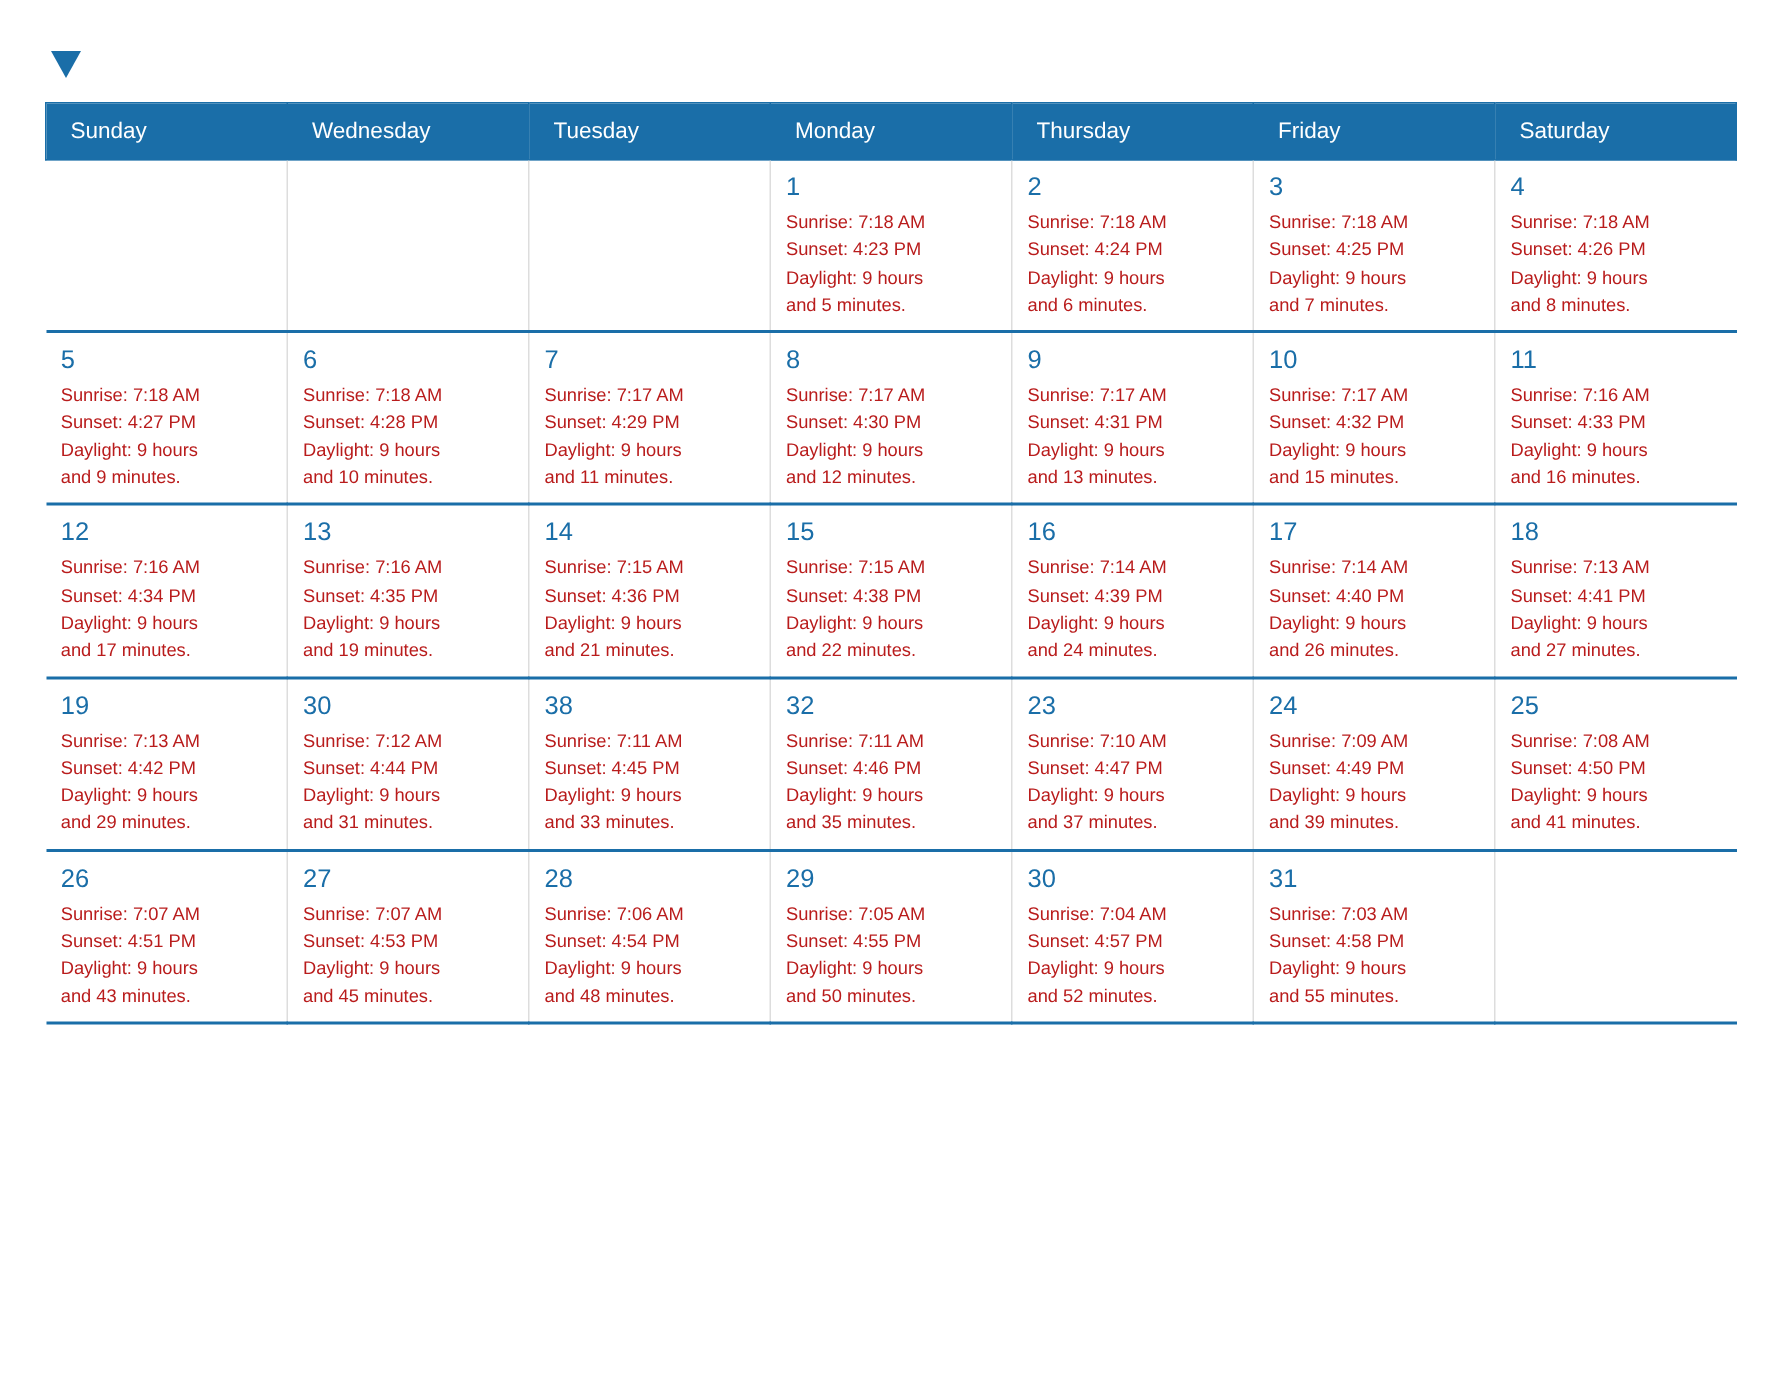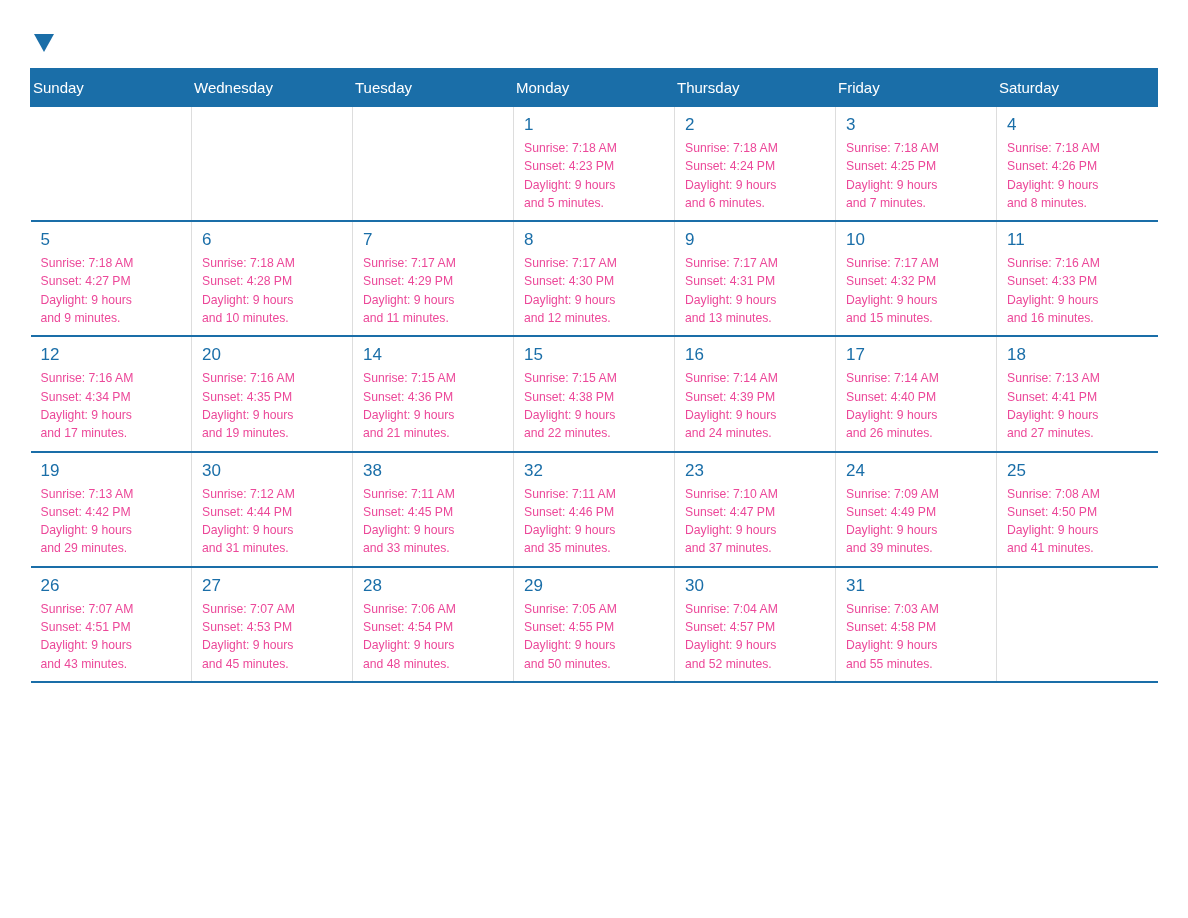--- a/index.html
+++ b/index.html
@@ -69,21 +69,21 @@
     .calendar-table {
       width: 100%;
       border-collapse: collapse;
       margin-top: 16px;
     }
     .calendar-table thead tr {
       background-color: #1a6ea8;
       color: #fff;
     }
     .calendar-table thead th {
-      padding: 10px 2px;
+      padding: 10px 16px;
       text-align: left;
       font-size: 15px;
       font-weight: normal;
       border: 1px solid #1a6ea8;
     }
     .calendar-table tbody tr {
       border-bottom: 2px solid #1a6ea8;
     }
     .calendar-table tbody td {
       padding: 8px 10px;
@@ -101,21 +101,21 @@
     .day-number {
       font-size: 17px;
       color: #1a6ea8;
       font-weight: normal;
       margin-bottom: 4px;
       display: block;
     }
     .day-info {
       font-size: 12.2px;
       line-height: 1.5;
-      color: #ec4899;
+      color: #b91c1c;
     }
     .empty-cell {
       background: #fff;
     }
   </style>
 </head>
 <body>
 
 <div class="header-area">
   <div class="logo">
@@ -196,21 +196,21 @@
           <span class="day-number">11</span>
           <div class="day-info">Sunrise: 7:16 AM<br>Sunset: 4:33 PM<br>Daylight: 9 hours<br>and 16 minutes.</div>
         </td>
       </tr>
       <tr>
         <td>
           <span class="day-number">12</span>
           <div class="day-info">Sunrise: 7:16 AM<br>Sunset: 4:34 PM<br>Daylight: 9 hours<br>and 17 minutes.</div>
         </td>
         <td>
-          <span class="day-number">20</span>
+          <span class="day-number">13</span>
           <div class="day-info">Sunrise: 7:16 AM<br>Sunset: 4:35 PM<br>Daylight: 9 hours<br>and 19 minutes.</div>
         </td>
         <td>
           <span class="day-number">14</span>
           <div class="day-info">Sunrise: 7:15 AM<br>Sunset: 4:36 PM<br>Daylight: 9 hours<br>and 21 minutes.</div>
         </td>
         <td>
           <span class="day-number">15</span>
           <div class="day-info">Sunrise: 7:15 AM<br>Sunset: 4:38 PM<br>Daylight: 9 hours<br>and 22 minutes.</div>
         </td>

